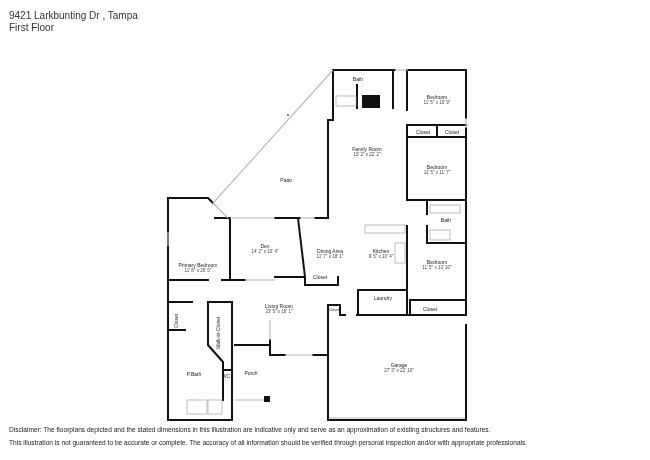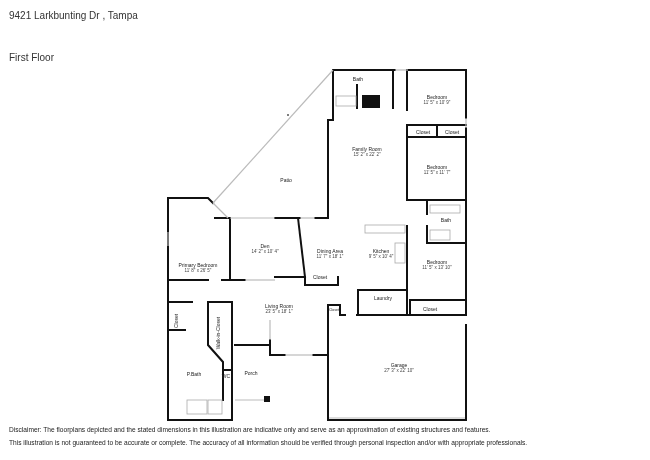--- a/index.html
+++ b/index.html
@@ -1,20 +1,20 @@
 <!DOCTYPE html>
 <html><head>
 <meta charset="utf-8">
 <style>
   html, body { margin:0; padding:0; background:#ffffff; }
   body { width:650px; height:460px; position:relative; overflow:hidden;
          font-family:"Liberation Sans", sans-serif; color:#222; }
   .hdr { position:absolute; left:9px; font-size:10px; color:#333; }
   #addr { top:10px; }
-  #floor { top:22px;margin-top:30px; }
+  #floor { top:22px; }
   svg.plan { position:absolute; left:0; top:0; }
   .lbl { position:absolute; text-align:center; font-size:5px; color:#222; line-height:6px; white-space:nowrap; transform:translateX(-50%); }
   .lbl .dim { display:block; font-size:4.5px; color:#444; }
   .disc { position:absolute; left:9px; font-size:6.6px; color:#222; white-space:nowrap; }
   #disc1 { top:426px; }
   #disc2 { top:439px; }
 </style>
 </head>
 <body>
 

